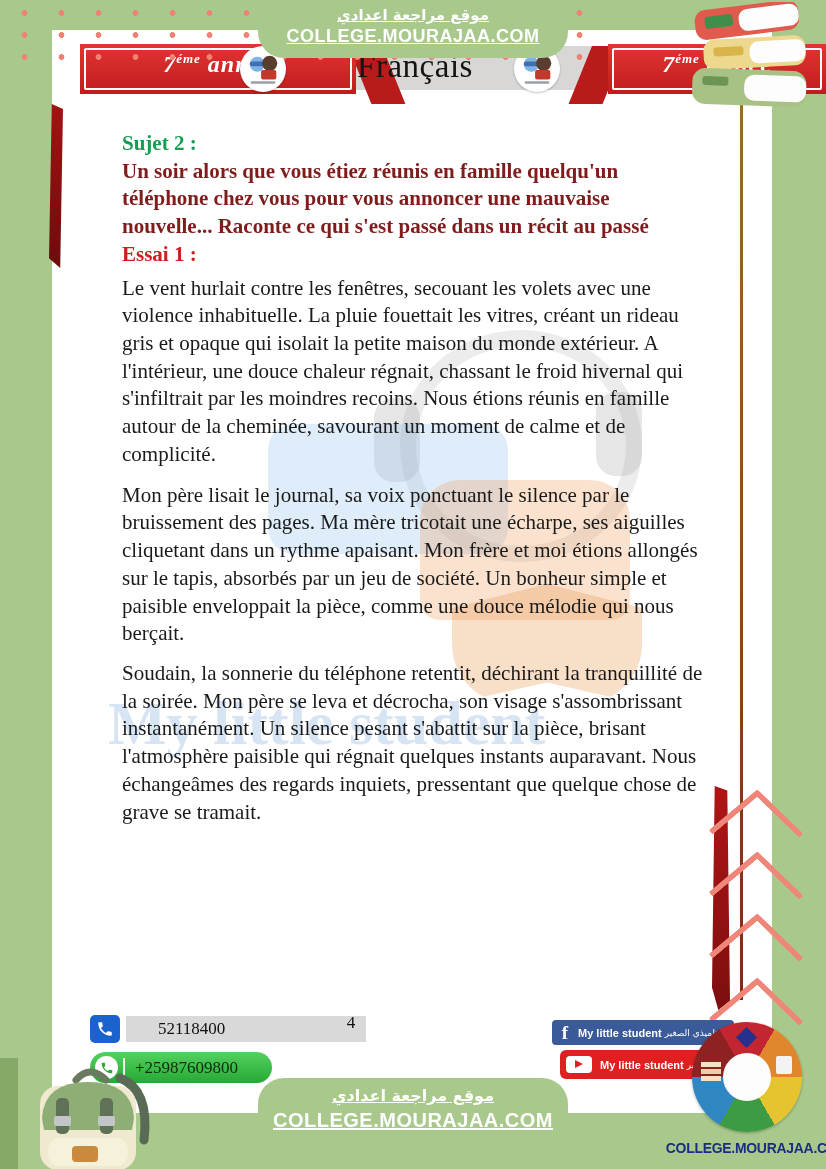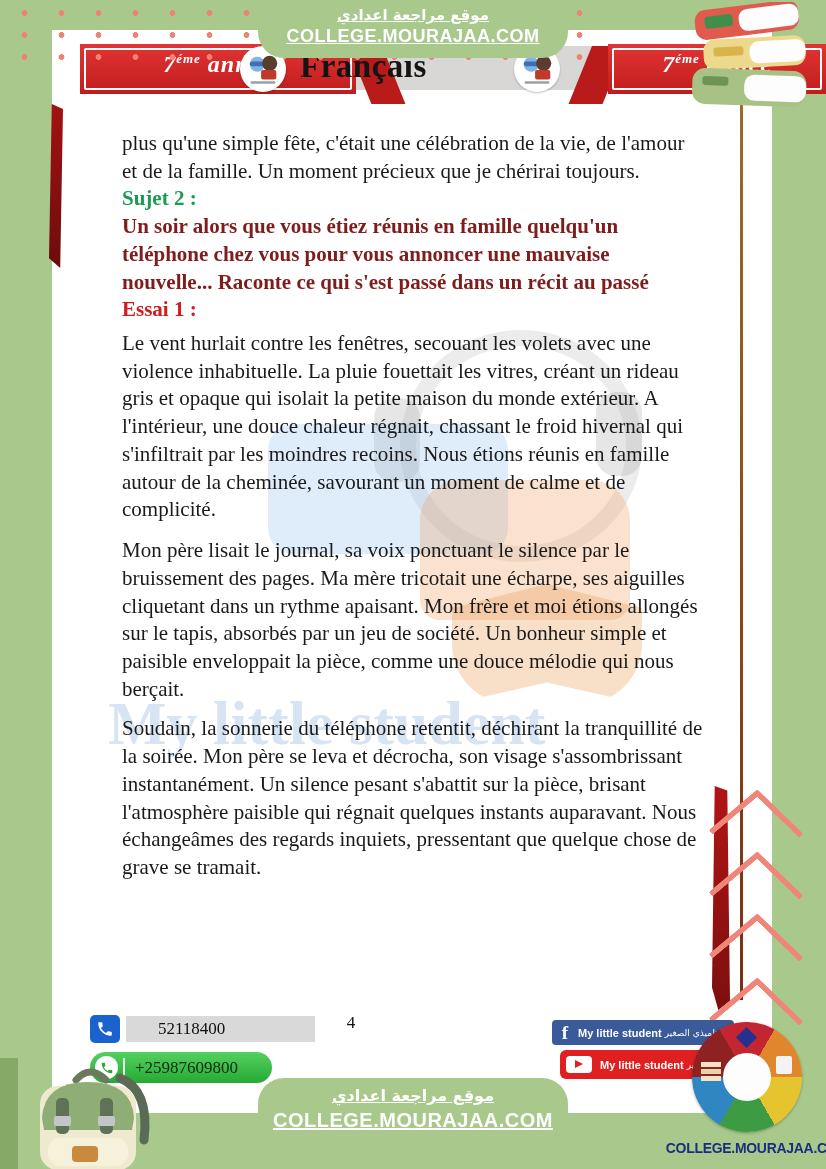--- a/index.html
+++ b/index.html
@@ -41,22 +41,22 @@
   .fold.l{left:348px; transform:skewX(22deg); transform-origin:top left;}
   .fold.r{left:592px; transform:skewX(-22deg); transform-origin:top left;}
   .tail-left{
     position:absolute; left:49px; top:104px; width:14px; height:164px; z-index:2;
     background:linear-gradient(#a31212,#6d0c0c);
     clip-path:polygon(20% 0, 100% 3%, 80% 100%, 0 94%);
   }
   .mls-badge{position:absolute; top:46px; width:46px; height:46px; background:#fff; border-radius:50%; z-index:5;
     box-shadow:0 1px 2px rgba(0,0,0,.25); display:flex; align-items:center; justify-content:center;}
   .mls-badge.one{left:240px;} .mls-badge.two{left:514px;}
-  .doc-title{position:absolute; left:300px; top:48px; width:230px; z-index:4;
-    font-size:33px; font-weight:bold; color:#141414; letter-spacing:.5px;}
+  .doc-title{position:absolute; left:300px; top:48px; width:230px; text-align:center; z-index:4;
+    font-size:33px; font-weight:normal; color:#141414; letter-spacing:.5px;}
   .author{position:absolute; left:250px; top:96px; width:330px; text-align:center; z-index:4;
     font-size:25px; font-weight:bold; color:#3a6fc0;}
 
   
   .books{position:absolute; left:686px; top:2px; width:140px; height:112px; z-index:7;}
   
   .edge-line{position:absolute; left:740px; top:92px; width:3px; height:908px; z-index:2;
     background:linear-gradient(#9b6b28,#7a2f12);}
   .tail-right{position:absolute; left:712px; top:786px; width:18px; height:224px; z-index:3;
     background:linear-gradient(#b01515,#7d0f0f);
@@ -79,21 +79,21 @@
   .wm-fig{position:absolute; z-index:2; pointer-events:none;}
   .wm-head{left:400px; top:330px; width:210px; height:200px; border:16px solid #a8a8a8; border-radius:50%; opacity:.22;}
   .wm-pad{width:46px; height:84px; background:#9c9c9c; border-radius:20px; opacity:.25;}
   .wm-body{left:420px; top:480px; width:210px; height:140px; background:#f0a060; border-radius:40px 40px 20px 20px; opacity:.3;}
   .wm-ctrl{left:268px; top:424px; width:240px; height:130px; background:#9cc8ee; border-radius:26px; opacity:.32;}
   .wm-book{left:452px; top:584px; width:190px; height:120px; background:#e8944a; border-radius:14px 14px 60px 60px; opacity:.3; clip-path:polygon(0 20%, 50% 0, 100% 20%, 100% 100%, 50% 82%, 0 100%);}
 
   
   .phone-ico{position:absolute; left:90px; top:1015px; width:30px; height:28px; background:#1a63cf; border-radius:5px; z-index:4;
     display:flex; align-items:center; justify-content:center;}
-  .phone-box{position:absolute; left:126px; top:1016px; width:189px; height:26px; background:#d9d9d9; z-index:4;
+  .phone-box{position:absolute; left:126px; top:1016px; width:240px; height:26px; background:#d9d9d9; z-index:4;
     font-size:17px; color:#111; line-height:26px; padding-left:32px; box-sizing:border-box;}
   .page-num{position:absolute; left:336px; top:1013px; width:30px; text-align:center; font-size:17px; color:#111; z-index:4;}
   .wa-pill{position:absolute; left:90px; top:1052px; width:182px; height:31px; z-index:5;
     background:linear-gradient(#53d160,#27a934); border-radius:16px; display:flex; align-items:center;}
   .wa-circle{width:23px; height:23px; margin-left:5px; background:#fff; border-radius:50%; display:flex; align-items:center; justify-content:center;}
   .wa-sep{width:2px; height:19px; background:#ffffff; margin-left:5px; opacity:.9;}
   .wa-num{font-size:17px; color:#102a10; margin-left:10px;}
 
   .fb-badge{position:absolute; left:552px; top:1020px; width:182px; height:25px; background:#3b5a9a; border-radius:4px; z-index:4;
     display:flex; align-items:center; color:#fff;}
@@ -203,21 +203,20 @@
 
   <div class="wm-fig wm-head"></div>
   <div class="wm-fig wm-pad" style="left:374px; top:398px;"></div>
   <div class="wm-fig wm-pad" style="left:596px; top:392px;"></div>
   <div class="wm-fig wm-ctrl"></div>
   <div class="wm-fig wm-body"></div>
   <div class="wm-fig wm-book"></div>
   <div class="wm-text">My little student</div>
 
   <div class="body-col">
-    <p>plus qu'une simple fête, c'était une célébration de la vie, de l'amour et de la famille. Un moment précieux que je chérirai toujours.</p>
     <p class="h-sujet">Sujet 2 :</p>
     <p class="prompt">Un soir alors que vous étiez réunis en famille quelqu'un téléphone chez vous pour vous annoncer une mauvaise nouvelle... Raconte ce qui s'est passé dans un récit au passé</p>
     <p class="h-essai">Essai 1 :</p>
     <p class="p1">Le vent hurlait contre les fenêtres, secouant les volets avec une violence inhabituelle. La pluie fouettait les vitres, créant un rideau gris et opaque qui isolait la petite maison du monde extérieur. A l'intérieur, une douce chaleur régnait, chassant le froid hivernal qui s'infiltrait par les moindres recoins. Nous étions réunis en famille autour de la cheminée, savourant un moment de calme et de complicité.</p>
     <p class="p2">Mon père lisait le journal, sa voix ponctuant le silence par le bruissement des pages. Ma mère tricotait une écharpe, ses aiguilles cliquetant dans un rythme apaisant. Mon frère et moi étions allongés sur le tapis, absorbés par un jeu de société. Un bonheur simple et paisible enveloppait la pièce, comme une douce mélodie qui nous berçait.</p>
     <p class="p3">Soudain, la sonnerie du téléphone retentit, déchirant la tranquillité de la soirée. Mon père se leva et décrocha, son visage s'assombrissant instantanément. Un silence pesant s'abattit sur la pièce, brisant l'atmosphère paisible qui régnait quelques instants auparavant. Nous échangeâmes des regards inquiets, pressentant que quelque chose de grave se tramait.</p>
   </div>
 
   <div class="phone-ico">
     <svg width="18" height="18" viewBox="0 0 24 24">

